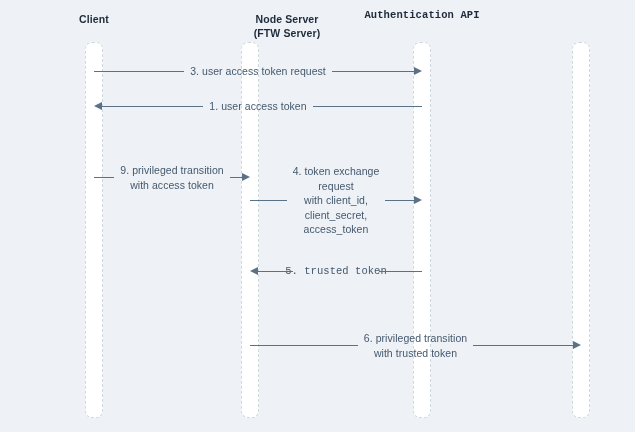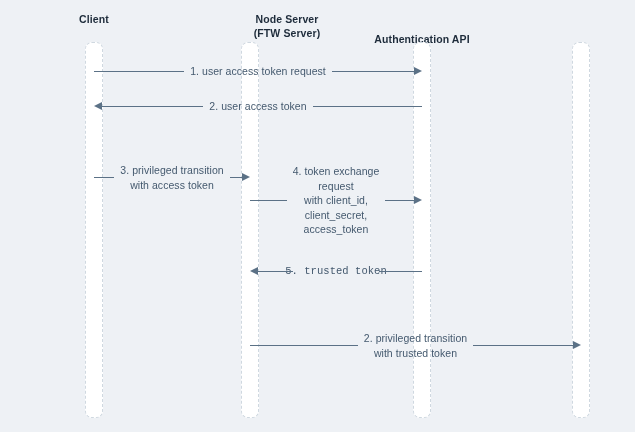--- a/index.html
+++ b/index.html
@@ -73,39 +73,39 @@
 <div id="diagram">
     <div class="actor-head" style="left: 94px; top: 12px;">
       <span class="ln">Client</span>
     </div>
     <div class="lifeline" style="left: 94px; top: 42px; height: 376px;"></div>
     <div class="actor-head" style="left: 252px; top: 12px; margin-left: 35px;">
       <span class="ln">Node Server</span>
       <span class="ln">(FTW Server)</span>
     </div>
     <div class="lifeline" style="left: 250px; top: 42px; height: 376px;"></div>
-    <div class="actor-head" style="left: 422px; top: 32px;">
+    <div class="actor-head" style="left: 422px; top: 8px; font-family: Liberation Mono, monospace;">
       <span class="ln">Authentication API</span>
     </div>
     <div class="lifeline" style="left: 422px; top: 42px; height: 376px;"></div>
     <div class="lifeline" style="left: 581px; top: 42px; height: 376px;"></div>
     <div class="msg" style="left: 0px; top: 71px; width: 100%;">
-      <div class="msg-label" style="left: 258px; top: 0px;">1. user access token request</div>
+      <div class="msg-label" style="left: 258px; top: 0px;">3. user access token request</div>
       <div class="seg" style="left: 94px; width: 90.1797px;"></div>
       <div class="seg" style="left: 331.82px; width: 82.1797px;"></div>
       <div class="head right" style="left: 414px;"></div>
     </div>
     <div class="msg" style="left: 0px; top: 106px; width: 100%;">
-      <div class="msg-label" style="left: 258px; top: 0px;">2. user access token</div>
+      <div class="msg-label" style="left: 258px; top: 0px;">1. user access token</div>
       <div class="seg" style="left: 102px; width: 101.344px;"></div>
       <div class="seg" style="left: 312.656px; width: 109.344px;"></div>
       <div class="head left" style="left: 94px;"></div>
     </div>
     <div class="msg" style="left: 0px; top: 177px; width: 100%;">
-      <div class="msg-label" style="left: 172px; top: 0px;">3. privileged transition
+      <div class="msg-label" style="left: 172px; top: 0px;">9. privileged transition
 with access token</div>
       <div class="seg" style="left: 94px; width: 20.3281px;"></div>
       <div class="seg" style="left: 229.672px; width: 12.3281px;"></div>
       <div class="head right" style="left: 242px;"></div>
     </div>
     <div class="msg" style="left: 0px; top: 200px; width: 100%;">
       <div class="msg-label" style="left: 336px; top: 0px;">4. token exchange
 request
 with client_id,
 client_secret,
@@ -114,19 +114,19 @@
       <div class="seg" style="left: 385.336px; width: 28.6641px;"></div>
       <div class="head right" style="left: 414px;"></div>
     </div>
     <div class="msg" style="left: 0px; top: 271px; width: 100%;">
       <div class="msg-label" style="left: 336px; top: 0px; font-family: Liberation Mono, monospace;">5. trusted token</div>
       <div class="seg" style="left: 258px; width: 35.4062px;"></div>
       <div class="seg" style="left: 378.594px; width: 43.4062px;"></div>
       <div class="head left" style="left: 250px;"></div>
     </div>
     <div class="msg" style="left: 0px; top: 345px; width: 100%;">
-      <div class="msg-label" style="left: 415.5px; top: 0px;">2. privileged transition
+      <div class="msg-label" style="left: 415.5px; top: 0px;">6. privileged transition
 with trusted token</div>
       <div class="seg" style="left: 250px; width: 107.828px;"></div>
       <div class="seg" style="left: 473.172px; width: 99.8281px;"></div>
       <div class="head right" style="left: 573px;"></div>
     </div>
   </div>
 
 </body></html>

